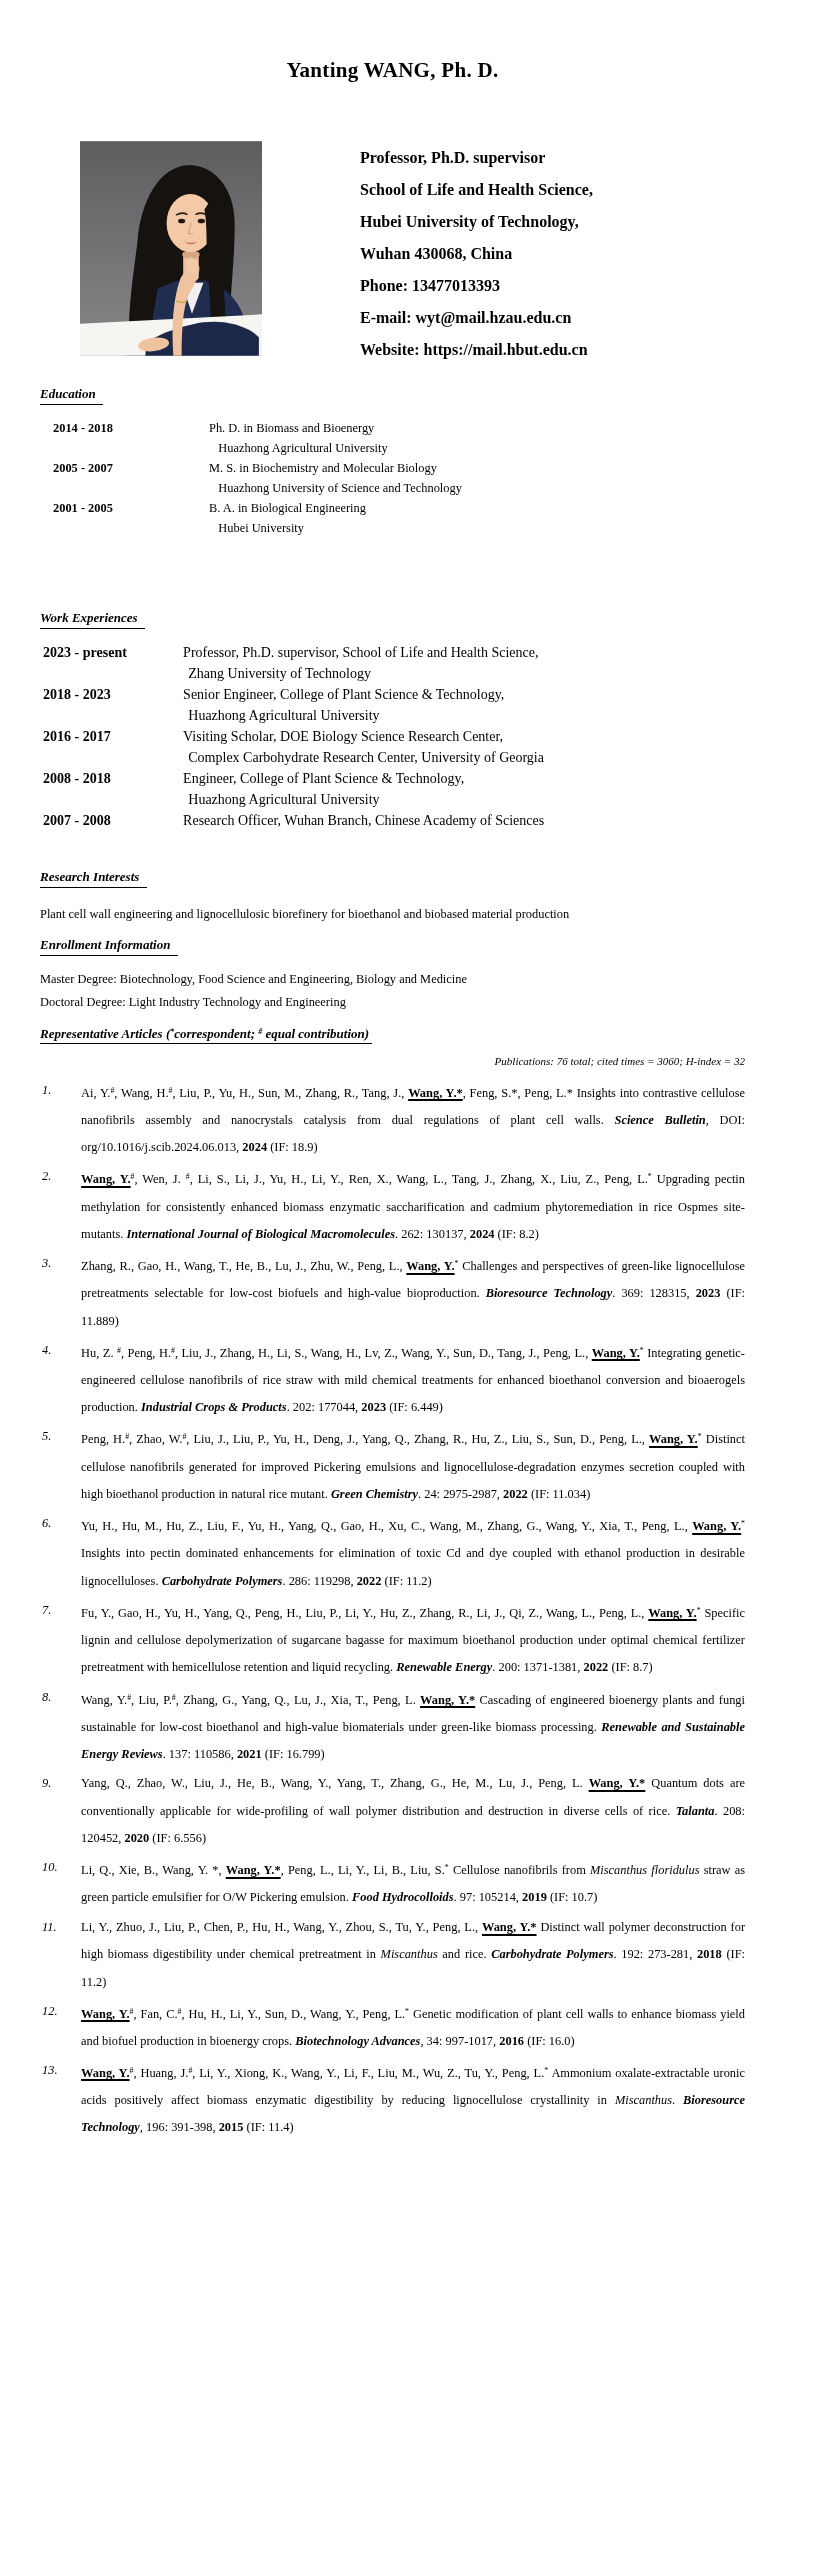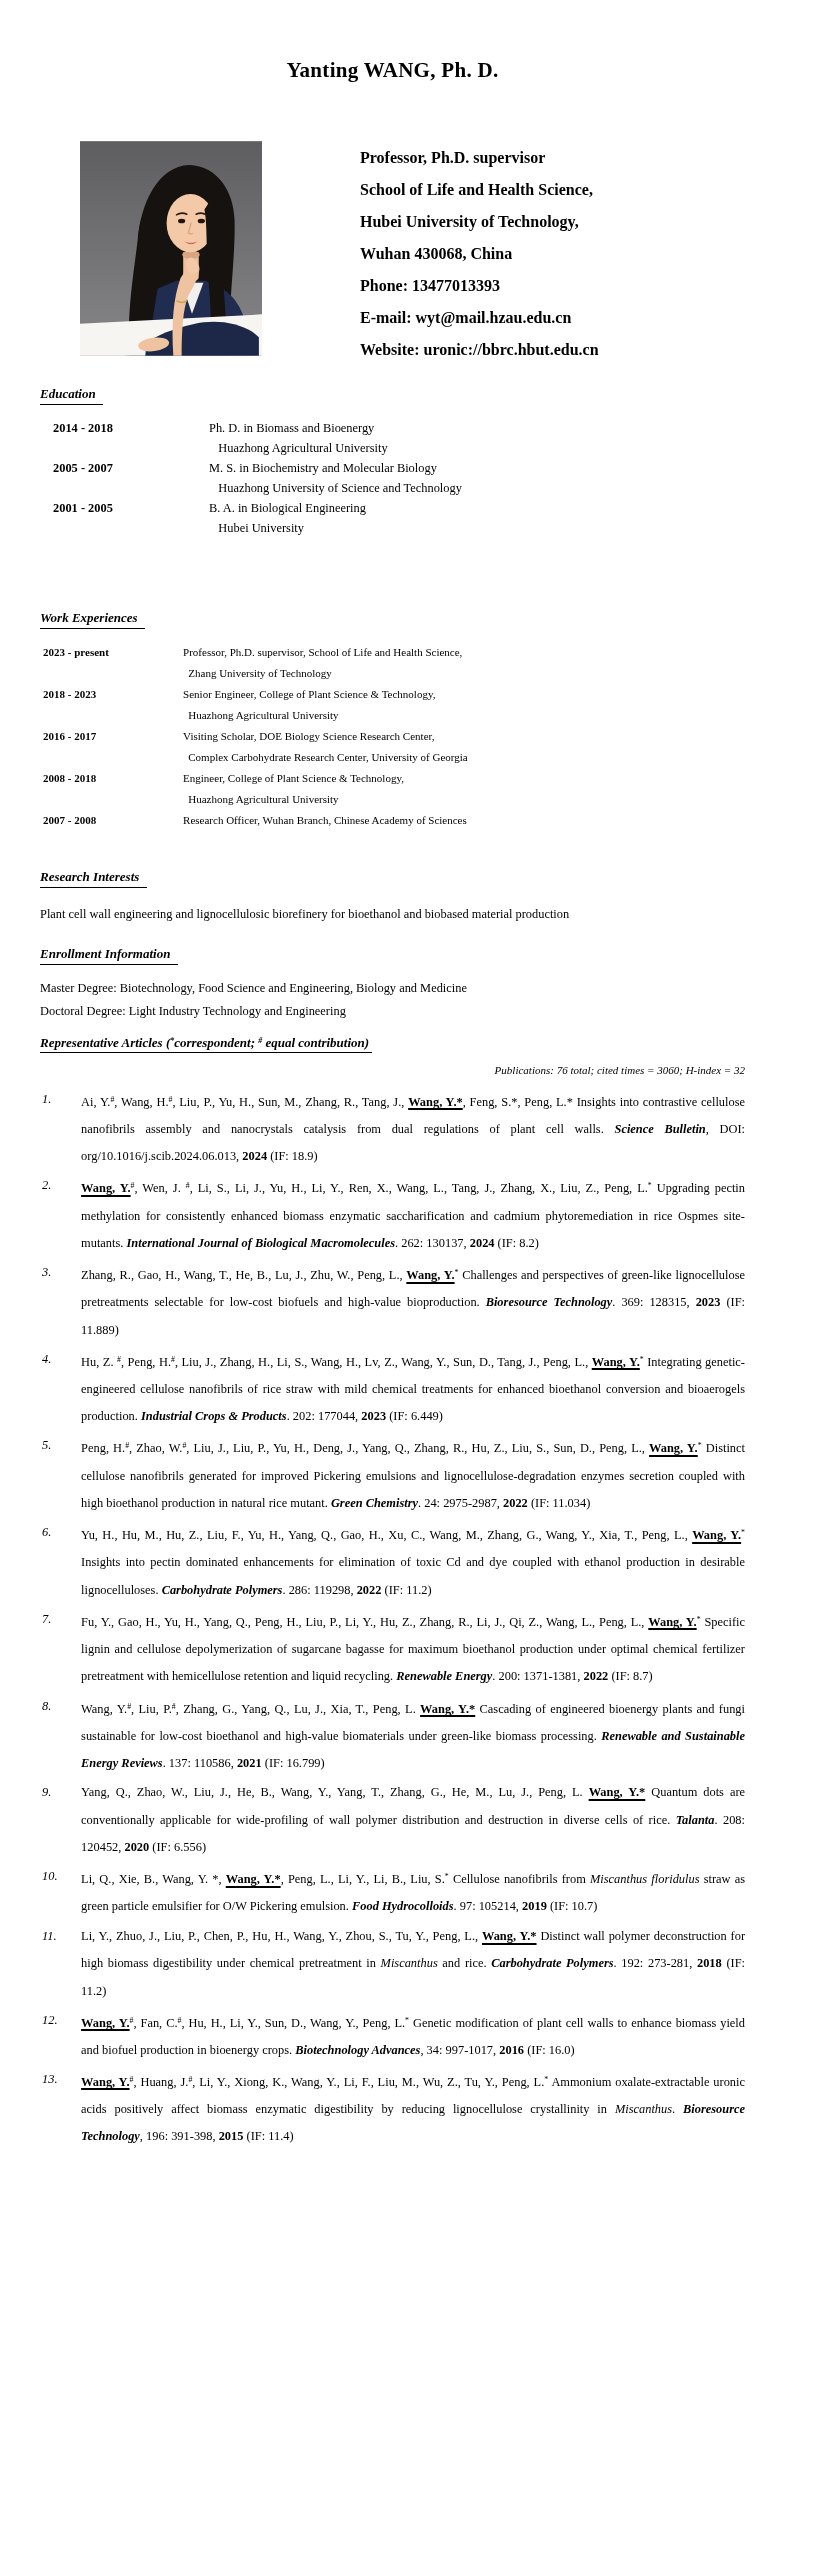--- a/index.html
+++ b/index.html
@@ -35,30 +35,30 @@
     display: inline-block;
     font-size: 13px;
     font-weight: bold;
     font-style: italic;
     border-bottom: 1.6px solid #000;
     padding: 0 7.3px 1.6px 0;
   }
   .sec-education { margin-top: 20px; }
   .sec-work { margin-top: 72px; }
   .sec-research { margin-top: 38px; }
-  .sec-enrollment { margin-top: 18px; }
+  .sec-enrollment { margin-top: 9px; }
   .sec-articles { margin-top: 11.4px; }
 
   .edu-rows { margin-top: 13.5px; font-size: 12.4px; line-height: 20px; }
   .edu-row { display: flex; gap: 19px; }
   .edu-period { width: 137px; padding-left: 13px; font-weight: bold; flex: 0 0 auto; }
   .edu-degree {}
   .edu-school { padding-left: 9.3px; }
 
-  .work-rows { margin-top: 13.5px; font-size: 11px; line-height: 21px; }
+  .work-rows { margin-top: 13.5px; font-size: 14px; line-height: 21px; }
   .work-row { display: flex; }
   .work-period { width: 140px; padding-left: 3.1px; font-weight: bold; flex: 0 0 auto; }
   .work-line2 { padding-left: 5.2px; }
 
   .research-text {
     margin-top: 13.5px;
     font-size: 12.4px;
     line-height: 27px;
     text-align: justify;
   }
@@ -151,21 +151,21 @@
         <path d="M 186,308 Q 198,314 206,308" stroke="#caa64a" stroke-width="3" fill="none"></path>
       </svg>
     </div>
     <div class="contact">
         <div class="contact-line">Professor, Ph.D. supervisor</div>
         <div class="contact-line">School of Life and Health Science,</div>
         <div class="contact-line">Hubei University of Technology,</div>
         <div class="contact-line">Wuhan 430068, China</div>
         <div class="contact-line">Phone: 13477013393</div>
         <div class="contact-line">E-mail: wyt@mail.hzau.edu.cn</div>
-        <div class="contact-line">Website: uronic://bbrc.hbut.edu.cn</div>
+        <div class="contact-line">Website: https://mail.hbut.edu.cn</div>
       </div>
   </div>
 
   <div class="section sec-education">
     <div class="sec-header">Education</div>
     <div class="edu-rows">
         <div class="edu-row">
           <div class="edu-period">2014 - 2018</div>
           <div>
             <div class="edu-degree">Ph. D. in Biomass and Bioenergy</div>

